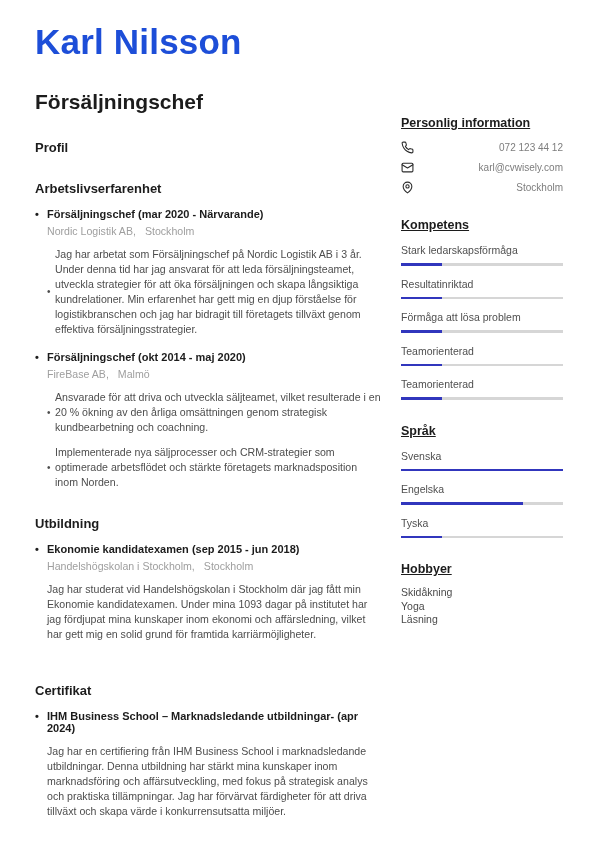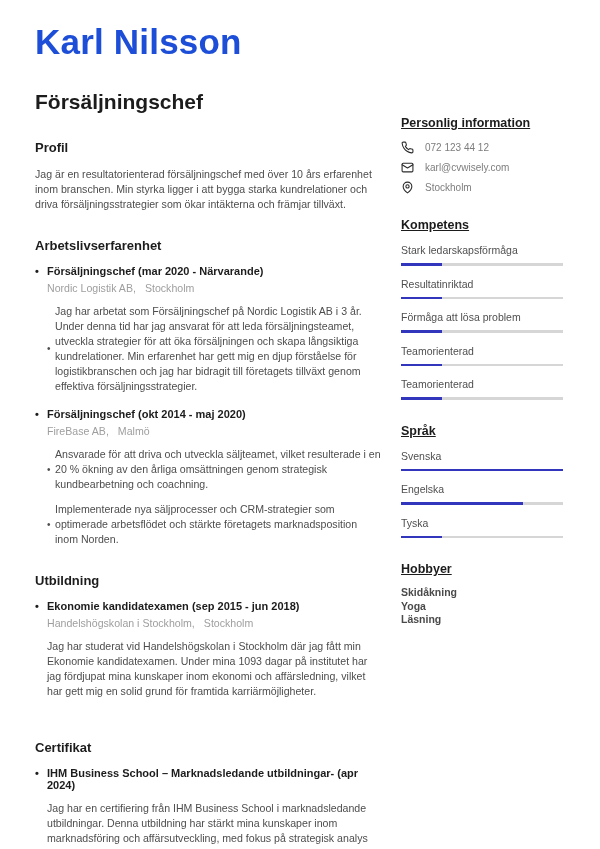--- a/index.html
+++ b/index.html
@@ -61,54 +61,54 @@
   .para-text { flex: 1; }
 
   
   .side-heading {
     font-size: 12.5px; font-weight: 700; color: #1c1c1c; text-decoration: underline;
   }
   .contact-list { margin-top: 11px; }
   .contact-row {
     display: flex; align-items: center;
     margin-bottom: 7px;
+    justify-content: space-between;
   }
   .contact-icon {
     width: 13px; height: 13px; flex: 0 0 13px;
     color: #2b2b2b; margin-right: 11px;
   }
   .contact-icon svg { width: 13px; height: 13px; display: block; }
   .contact-text { font-size: 10px; color: #7d7d7d; }
 
   .side-section { margin-top: 24px; }
   .meter-block { margin-top: 12px; }
   .meter-label { font-size: 10.5px; color: #4f4f4f; }
   .meter-track {
     margin-top: 7px; height: 2.5px; background: #d6d6d6;
     position: relative; width: 100%;
   }
   .meter-fill {
     position: absolute; left: 0; top: 0; bottom: 0;
     background: #3136bd;
   }
-  .hobby-list { margin-top: 10px; font-weight: bold; }
+  .hobby-list { margin-top: 10px; }
   .hobby-item { font-size: 10.5px; line-height: 13.5px; color: #4a4a4a; }
 </style>
 </head>
 <body>
 
 <div class="page">
 
   <div class="col-left">
 
     <div class="name">Karl Nilsson</div>
     <div class="job-title">Försäljningschef</div>
 
     <div class="section-heading">Profil</div>
-    <div class="body-text">Jag är en resultatorienterad försäljningschef med över 10 års erfarenhet inom branschen. Min styrka ligger i att bygga starka kundrelationer och driva försäljningsstrategier som ökar intäkterna och främjar tillväxt.</div>
 
     <div class="section-heading">Arbetslivserfarenhet</div>
 
     <div class="entry">
       <div class="entry-title-row">
         <span class="bullet-dot">•</span>
         <span>Försäljningschef (mar 2020 - Närvarande)</span>
       </div>
       <div class="entry-sub">
         <span>Nordic Logistik AB,</span><span class="loc">Stockholm</span>

